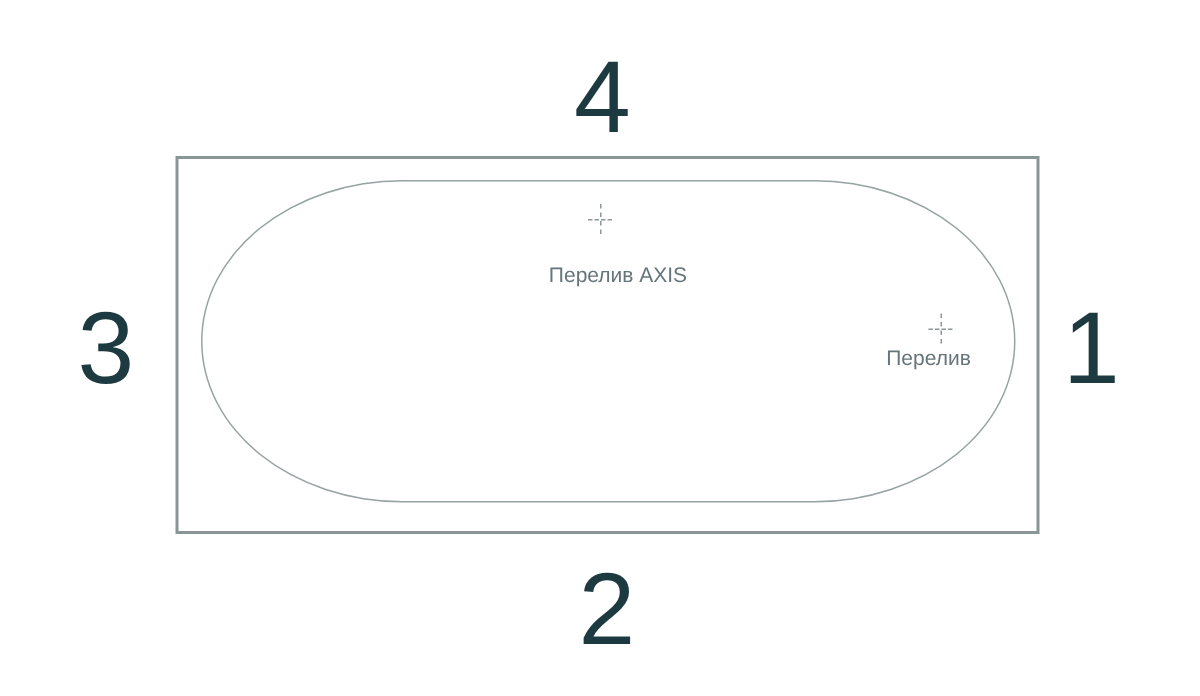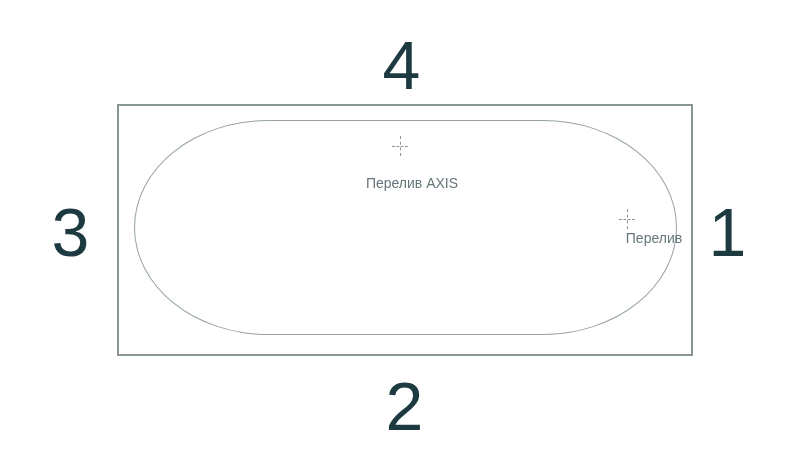--- a/index.html
+++ b/index.html
@@ -84,21 +84,21 @@
   .marker-label {
     position: absolute;
     transform: translateX(-50%);
     color: var(--marker-label, #66757a);
     font-size: 14px;
     line-height: 1.1;
     white-space: nowrap;
     user-select: none;
   }
   .label-axis     { left: 412px; top: 154px; margin-top: 22px; }
-  .label-overflow { left: 654px; top: 231px; }
+  .label-overflow { left: 619px; top: 231px; }
 </style>
 </head>
 <body>
 
 <div class="canvas">
 
   <div class="num num-top">4</div>
   <div class="num num-bottom">2</div>
   <div class="num num-left">3</div>
   <div class="num num-right">1</div>

